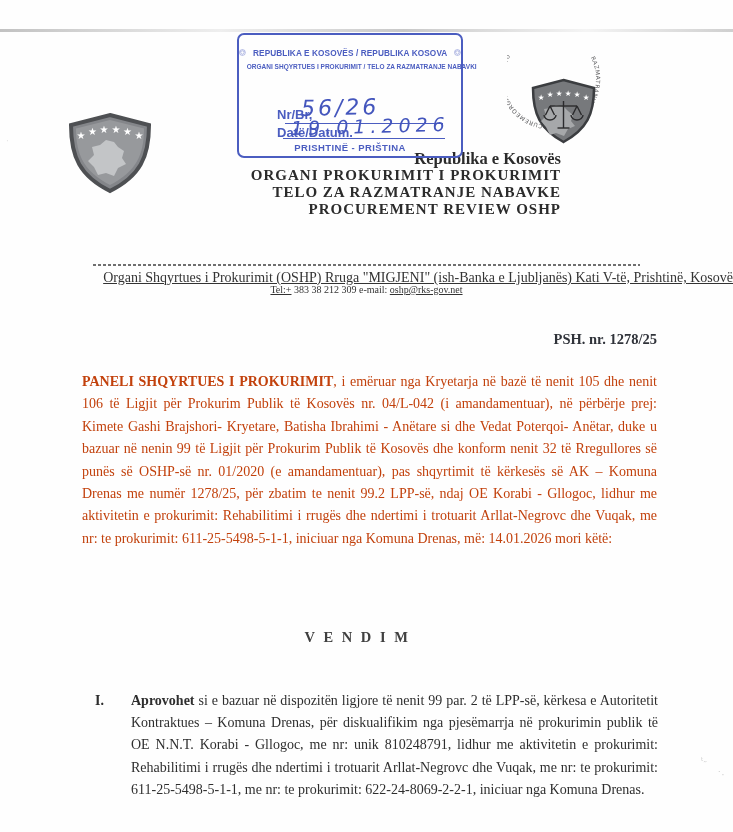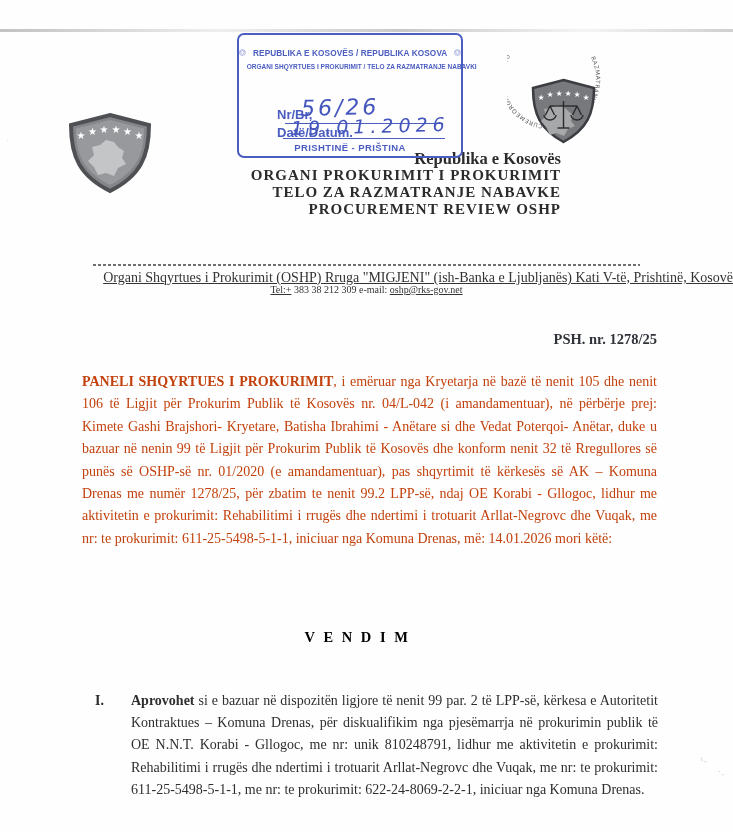--- a/index.html
+++ b/index.html
@@ -48,21 +48,21 @@
   .addr2{position:absolute;top:284px;left:0;width:733px;text-align:center;font-size:10px;color:#333;}
   .u{text-decoration:underline;}
 
   .psh{position:absolute;top:331px;right:76px;font-size:14.5px;font-weight:bold;color:#30333a;}
 
   
   .para{position:absolute;left:82px;top:371px;width:575px;font-size:14px;line-height:22.4px;
     text-align:justify;color:#c2410c;}
   .lead{font-weight:bold;}
   .vendim{position:absolute;top:629px;left:0;width:715px;text-align:center;
-    font-size:14.5px;font-weight:bold;letter-spacing:2.5px;color:#000000;}
+    font-size:14.5px;font-weight:bold;letter-spacing:2.5px;color:#404040;}
   .item{position:absolute;left:95px;top:690px;width:563px;display:flex;}
   .item-num{width:36px;font-size:14px;font-weight:bold;line-height:22.2px;flex:none;}
   .item-text{flex:1;font-size:14px;line-height:22.2px;text-align:justify;color:#2e2e2e;}
 </style>
 </head>
 <body>
 
 <div id="page">
 
   <div class="top-smudge"></div>

